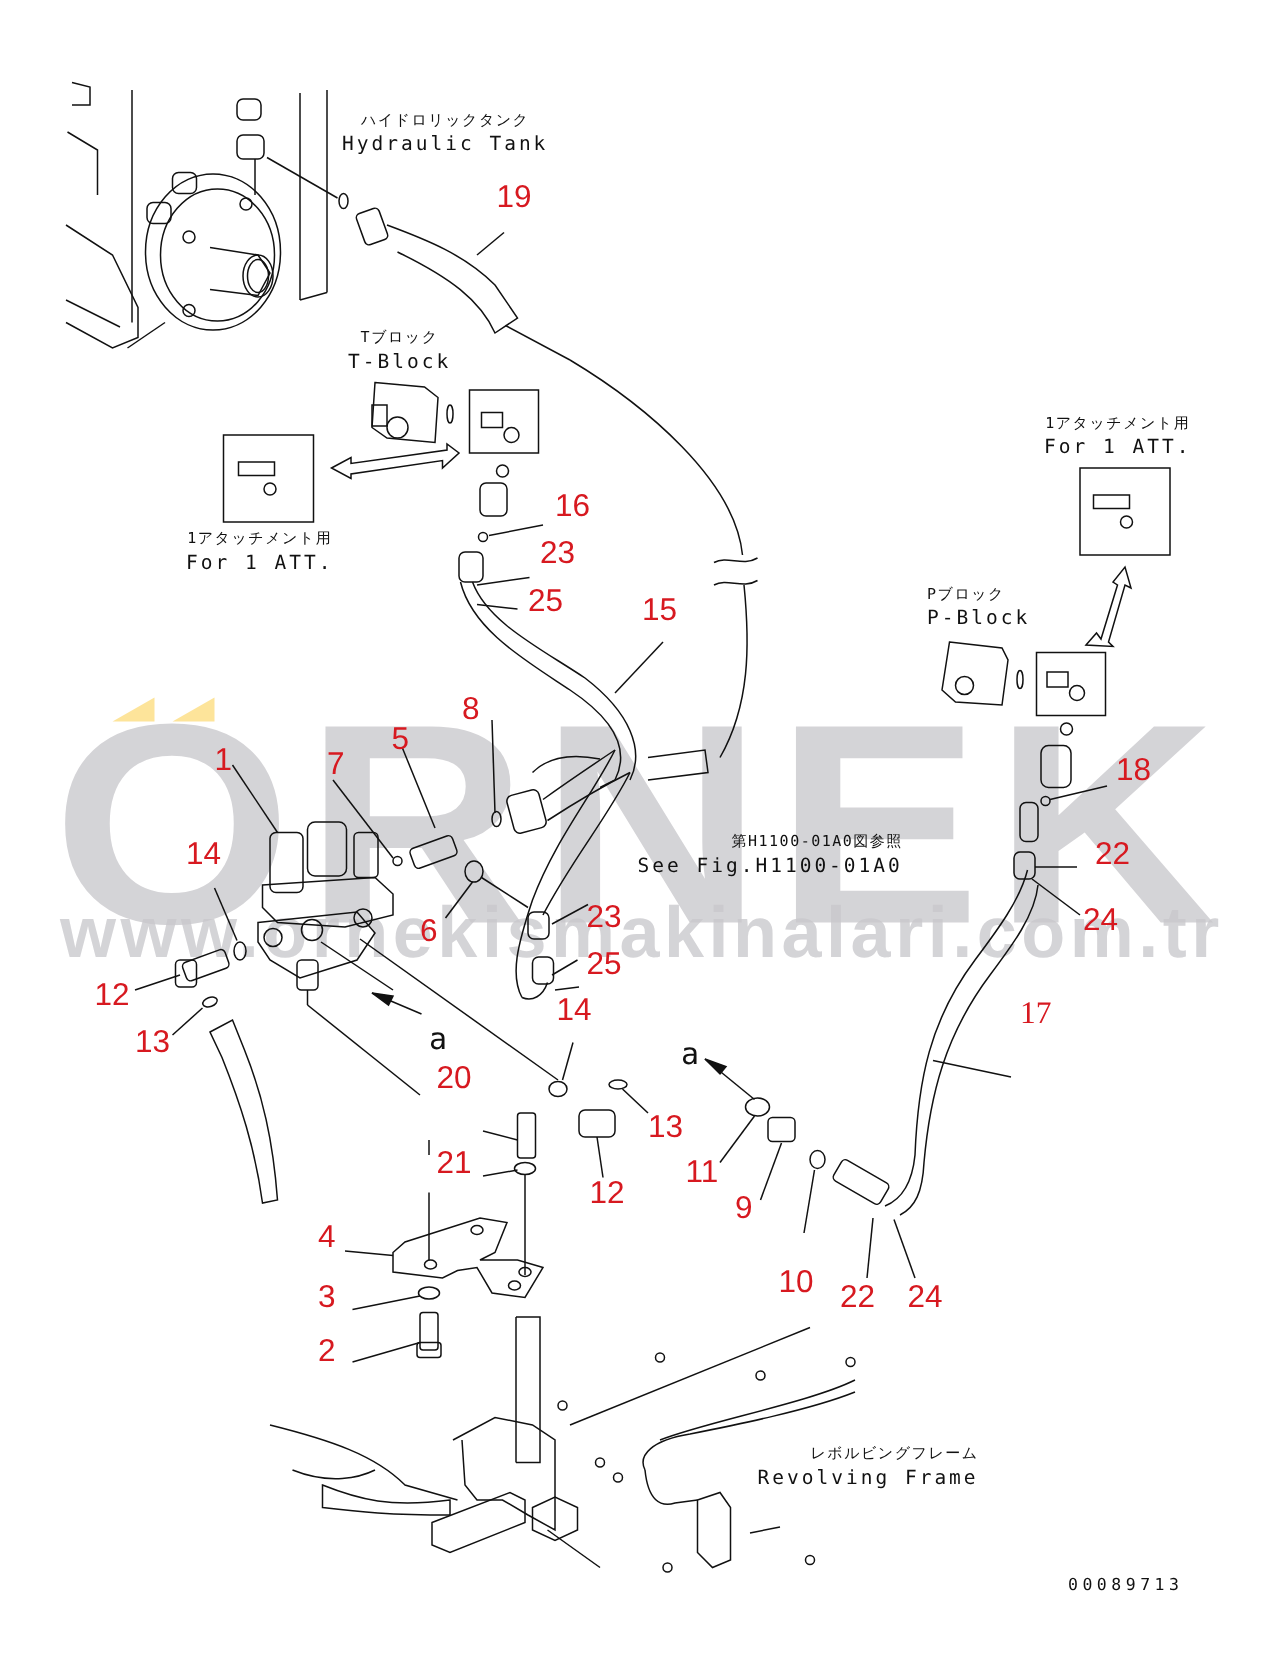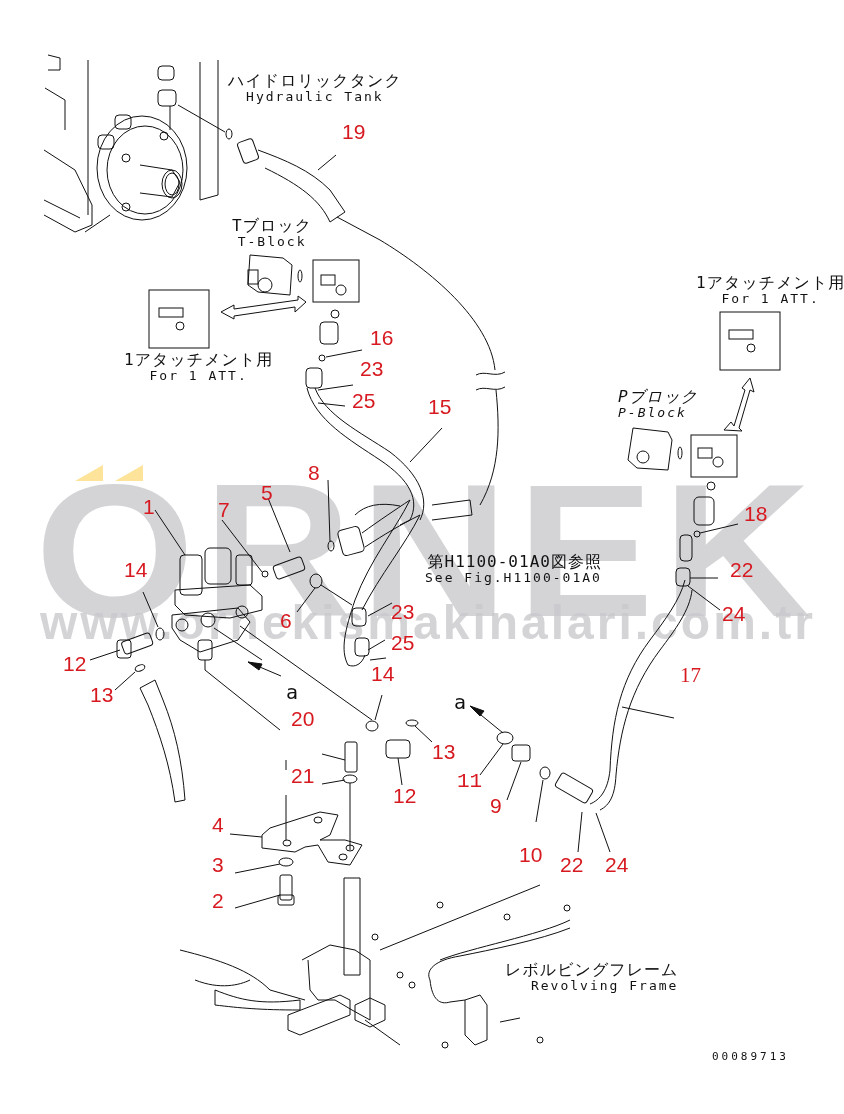--- a/index.html
+++ b/index.html
@@ -1,20 +1,20 @@
 <!DOCTYPE html>
 <html><head>
 <meta charset="utf-8">
 <style>
   html, body { margin: 0; padding: 0; background: #ffffff; }
   body { width: 844px; height: 1114px; position: relative; overflow: hidden; font-family: "DejaVu Sans", sans-serif; }
   #canvas { position: absolute; left: 0; top: 0; width: 844px; height: 1114px; }
   .callout { position: absolute; color: #d71920; font-family: "Liberation Sans", sans-serif; font-size: 21px; line-height: 21px; white-space: nowrap; }
   .label { position: absolute; color: #111; font-family: "DejaVu Sans Mono", monospace; font-size: 13px; letter-spacing: 2px; line-height: 16px; white-space: nowrap; text-align: center; }
-  .label .jp { display: block; font-size: 16px; letter-spacing: 1px; }
+  .label .jp { display: block; font-size: 10px; letter-spacing: 1px; }
   .label.left { text-align: left; }
   .wm { position: absolute; font-family: "Liberation Sans", sans-serif; font-weight: bold; color: #c9c8cc; opacity: 0.78; white-space: nowrap; }
   .wm-big { left: 35px; top: 470px; font-size: 190px; line-height: 160px; letter-spacing: 8px; transform: scaleX(1.08); transform-origin: left top; }
   .wm-url { left: 40px; top: 598px; font-size: 48px; line-height: 50px; letter-spacing: 3px; }
   .drawing-id { position: absolute; left: 712px; top: 1050px; font-family: "DejaVu Sans Mono", monospace; font-size: 11px; letter-spacing: 3px; color: #111; }
   .a-mark { position: absolute; font-family: "DejaVu Sans Mono", monospace; font-size: 20px; color: #111; }
   svg { position: absolute; left: 0; top: 0; }
 </style>
 </head>
 <body>
@@ -256,38 +256,38 @@
   <span>T-Block</span>
 </div>
 <div class="label" style="left:124px; top:352px;">
   <span class="jp">1アタッチメント用</span>
   <span>For 1 ATT.</span>
 </div>
 <div class="label" style="left:696px; top:275px;">
   <span class="jp">1アタッチメント用</span>
   <span>For 1 ATT.</span>
 </div>
-<div class="label left" style="left:618px; top:389px;font-style:italic;">
+<div class="label left" style="left:618px; top:389px;">
   <span class="jp">Pブロック</span>
   <span>P-Block</span>
 </div>
 <div class="label left" style="left:425px; top:554px;text-align:right;">
   <span class="jp">第H1100-01A0図参照</span>
   <span>See Fig.H1100-01A0</span>
 </div>
 <div class="label left" style="left:505px; top:962px;text-align:right;">
   <span class="jp">レボルビングフレーム</span>
   <span>Revolving Frame</span>
 </div>
 
 <div class="a-mark" style="left:286px; top:680px;">a</div>
 <div class="a-mark" style="left:454px; top:690px;">a</div>
 
 <div id="callouts">
-    <div class="callout" style="left: 331px; top: 121px; margin-left: 11px;">19</div>
+    <div class="callout" style="left: 331px; top: 121px;">19</div>
     <div class="callout" style="left: 370px; top: 327px;">16</div>
     <div class="callout" style="left: 360px; top: 358px;">23</div>
     <div class="callout" style="left: 352px; top: 390px;">25</div>
     <div class="callout" style="left: 428px; top: 396px;">15</div>
     <div class="callout" style="left: 308px; top: 462px;">8</div>
     <div class="callout" style="left: 143px; top: 496px;">1</div>
     <div class="callout" style="left: 261px; top: 482px;">5</div>
     <div class="callout" style="left: 218px; top: 499px;">7</div>
     <div class="callout" style="left: 124px; top: 559px;">14</div>
     <div class="callout" style="left: 744px; top: 503px;">18</div>
@@ -296,21 +296,21 @@
     <div class="callout" style="left: 391px; top: 601px;">23</div>
     <div class="callout" style="left: 722px; top: 603px;">24</div>
     <div class="callout" style="left: 391px; top: 632px;">25</div>
     <div class="callout" style="left: 63px; top: 653px;">12</div>
     <div class="callout" style="left: 371px; top: 663px;">14</div>
     <div class="callout" style="left: 90px; top: 684px;">13</div>
     <div class="callout" style="left: 680px; top: 665px; font-family: Liberation Serif, serif;">17</div>
     <div class="callout" style="left: 291px; top: 708px;">20</div>
     <div class="callout" style="left: 432px; top: 741px;">13</div>
     <div class="callout" style="left: 291px; top: 765px;">21</div>
-    <div class="callout" style="left: 457px; top: 771px; font-family: Liberation Mono, monospace;">11</div>
+    <div class="callout" style="left: 457px; top: 771px;">11</div>
     <div class="callout" style="left: 393px; top: 785px;">12</div>
     <div class="callout" style="left: 490px; top: 795px;">9</div>
     <div class="callout" style="left: 212px; top: 814px;">4</div>
     <div class="callout" style="left: 519px; top: 844px;">10</div>
     <div class="callout" style="left: 212px; top: 854px;">3</div>
     <div class="callout" style="left: 560px; top: 854px;">22</div>
     <div class="callout" style="left: 605px; top: 854px;">24</div>
     <div class="callout" style="left: 212px; top: 890px;">2</div>
   </div>
 

